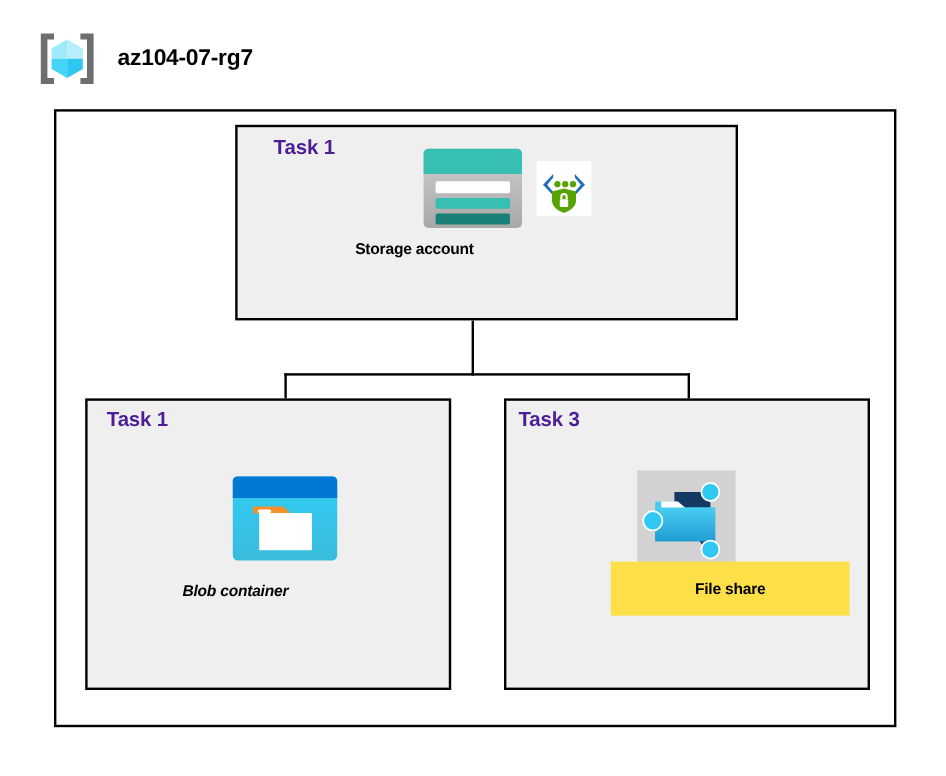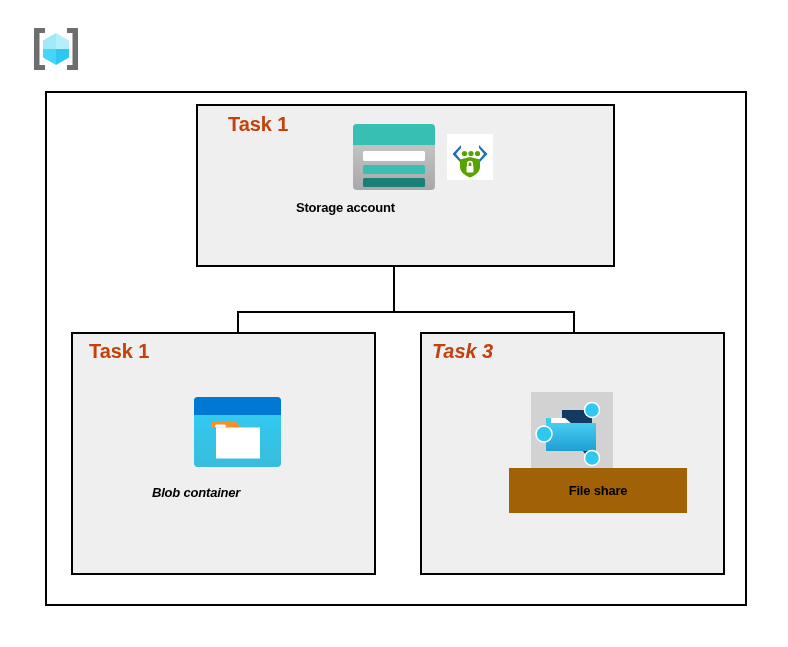--- a/index.html
+++ b/index.html
@@ -58,47 +58,47 @@
     background: #efefef;
     border: 2px solid #000000;
     box-sizing: border-box;
   }
   #task1-box { left: 196px; top: 104px; width: 419px; height: 163px; }
   #task2-box { left: 71px;  top: 332px; width: 305px; height: 243px; }
   #task3-box { left: 420px; top: 332px; width: 305px; height: 243px; }
 
   .task-label {
     position: absolute;
-    font-size: 20px;
+    font-size: 17px;
     font-weight: bold;
-    color: #c2410c;
+    color: #4c1d95;
     white-space: nowrap;
     letter-spacing: -0.1px;
   }
   #task1-label { left: 228px; top: 113px; }
   #task2-label { left: 89px;  top: 340px; }
-  #task3-label { left: 432px; top: 340px; font-style: italic; }
+  #task3-label { left: 432px; top: 340px; }
 
   
   .res-label {
     position: absolute;
     font-size: 13px;
     font-weight: bold;
     color: #000000;
     white-space: nowrap;
     letter-spacing: -0.2px;
   }
   #storage-label { left: 296px; top: 200px; }
   #blob-label    { left: 152px; top: 485px; font-style: italic; }
   #fileshare-label {
     left: 509px;
     top: 468px;
-    width: 178px;
+    width: 199px;
     height: 45px;
-    background: #a16207;
+    background: #fde047;
     display: flex;
     align-items: center;
     justify-content: center;
   }
 
   
   .conn {
     position: absolute;
     background: #000000;
   }
@@ -132,20 +132,21 @@
     <path d="M37 2 L48 2 L48 44 L37 44 L37 39 L42.5 39 L42.5 7 L37 7 Z" fill="#6e6e6e"></path>
 
     <path d="M26 7 L13 14.5 L13 23 L26 23 Z" fill="#9fe9fb"></path>
 
     <path d="M26 7 L39 14.5 L39 23 L26 23 Z" fill="#b6eefc"></path>
 
     <path d="M13 23 L26 23 L26 39 L13 31.5 Z" fill="#45d5f7"></path>
 
     <path d="M26 23 L39 23 L39 31.5 L26 39 Z" fill="#2cc8ef"></path>
   </svg>
+  <div id="rg-title">az104-07-rg7</div>
 </div>
 
 <div id="rg-box"></div>
 
 <div class="conn" id="conn-trunk"></div>
 <div class="conn" id="conn-cross"></div>
 <div class="conn" id="conn-left-drop"></div>
 <div class="conn" id="conn-right-drop"></div>
 
 <div class="task-box" id="task1-box"></div>

